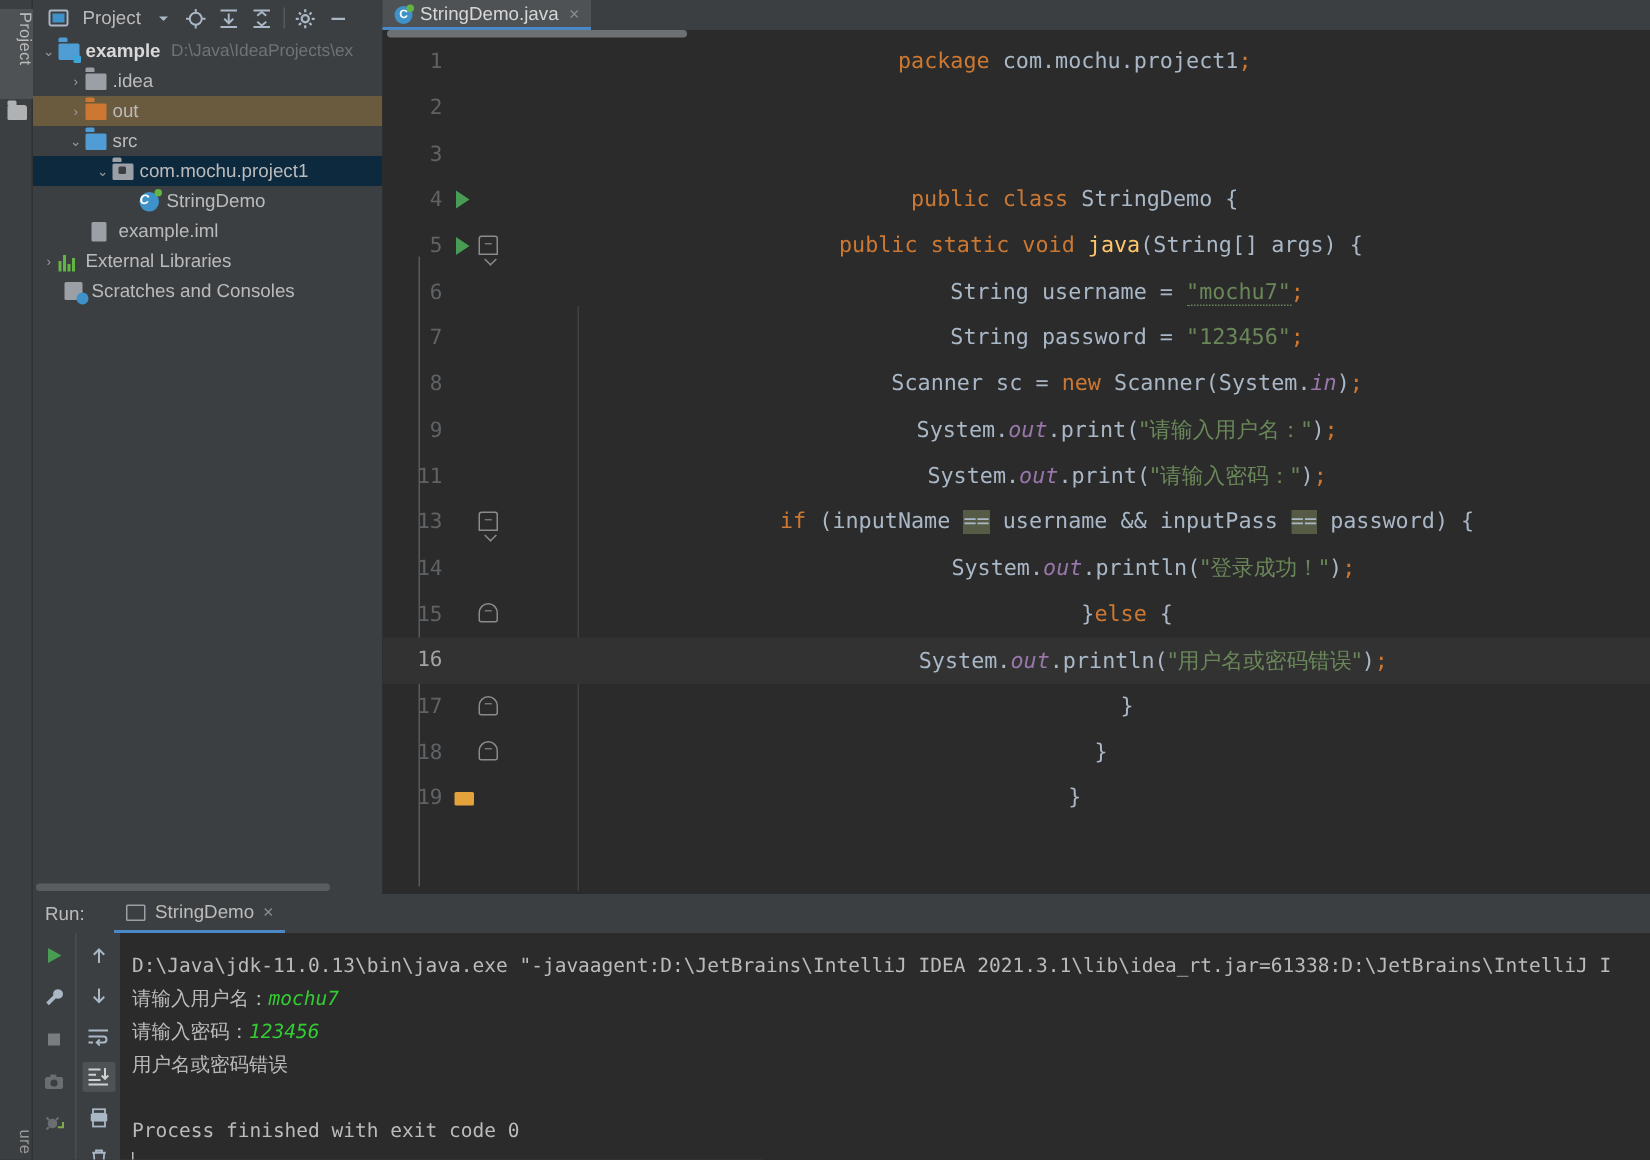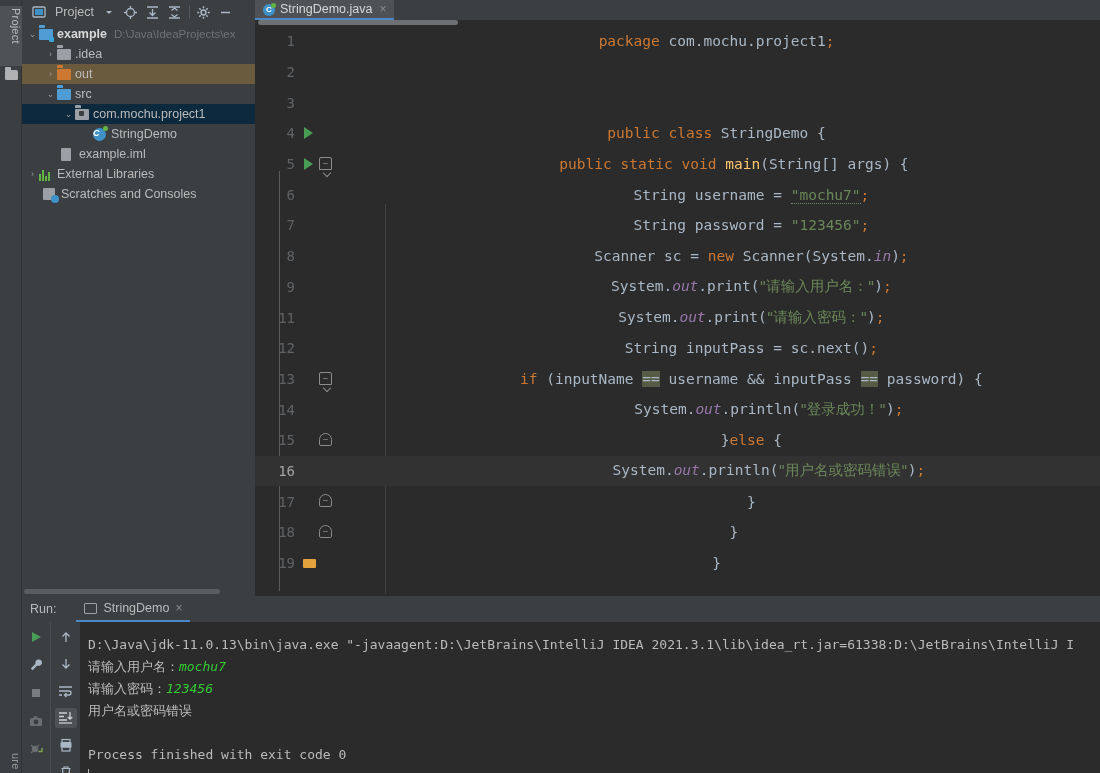--- a/index.html
+++ b/index.html
@@ -374,21 +374,21 @@
         <span class="gutter"><i class="runmark"></i></span>
         <span class="ctext"><span class="kw">public</span> <span class="kw">class</span> <span class="cls">StringDemo</span> {</span>
       </div>
 
       <div class="cline">
         <span class="lnum">5</span>
         <span class="gutter">
           <i class="runmark"></i>
           <i class="fold start">−</i>
         </span>
-        <span class="ctext">    <span class="kw">public</span> <span class="kw">static</span> <span class="kw">void</span> <span class="fn">main</span>(<span>String</span>[] <span>args</span>) {</span>
+        <span class="ctext">    <span class="kw">public</span> <span class="kw">static</span> <span class="kw">void</span> <span class="fn">java</span>(<span>String</span>[] <span>args</span>) {</span>
       </div>
 
       <div class="cline">
         <span class="lnum">6</span>
         <span class="gutter"></span>
         <span class="ctext">        <span>String</span> <span>username</span> = <span class="str squig">"mochu7"</span><span class="sem">;</span></span>
       </div>
 
       <div class="cline">
         <span class="lnum">7</span>
@@ -408,25 +408,20 @@
         <span class="ctext">        <span>System</span>.<span class="fld">out</span>.<span>print</span>(<span class="str chs">"请输入用户名："</span>)<span class="sem">;</span></span>
       </div>
 
 
       <div class="cline">
         <span class="lnum">11</span>
         <span class="gutter"></span>
         <span class="ctext">        <span>System</span>.<span class="fld">out</span>.<span>print</span>(<span class="str chs">"请输入密码："</span>)<span class="sem">;</span></span>
       </div>
 
-      <div class="cline">
-        <span class="lnum">12</span>
-        <span class="gutter"></span>
-        <span class="ctext">        <span>String</span> <span>inputPass</span> = <span>sc</span>.<span>next</span>()<span class="sem">;</span></span>
-      </div>
 
       <div class="cline">
         <span class="lnum">13</span>
         <span class="gutter"><i class="fold start">−</i></span>
         <span class="ctext">        <span class="kw">if</span> (<span>inputName</span> <span class="hl">==</span> <span>username</span> <span>&amp;&amp;</span> <span>inputPass</span> <span class="hl">==</span> <span>password</span>) {</span>
       </div>
 
       <div class="cline">
         <span class="lnum">14</span>
         <span class="gutter"></span>

